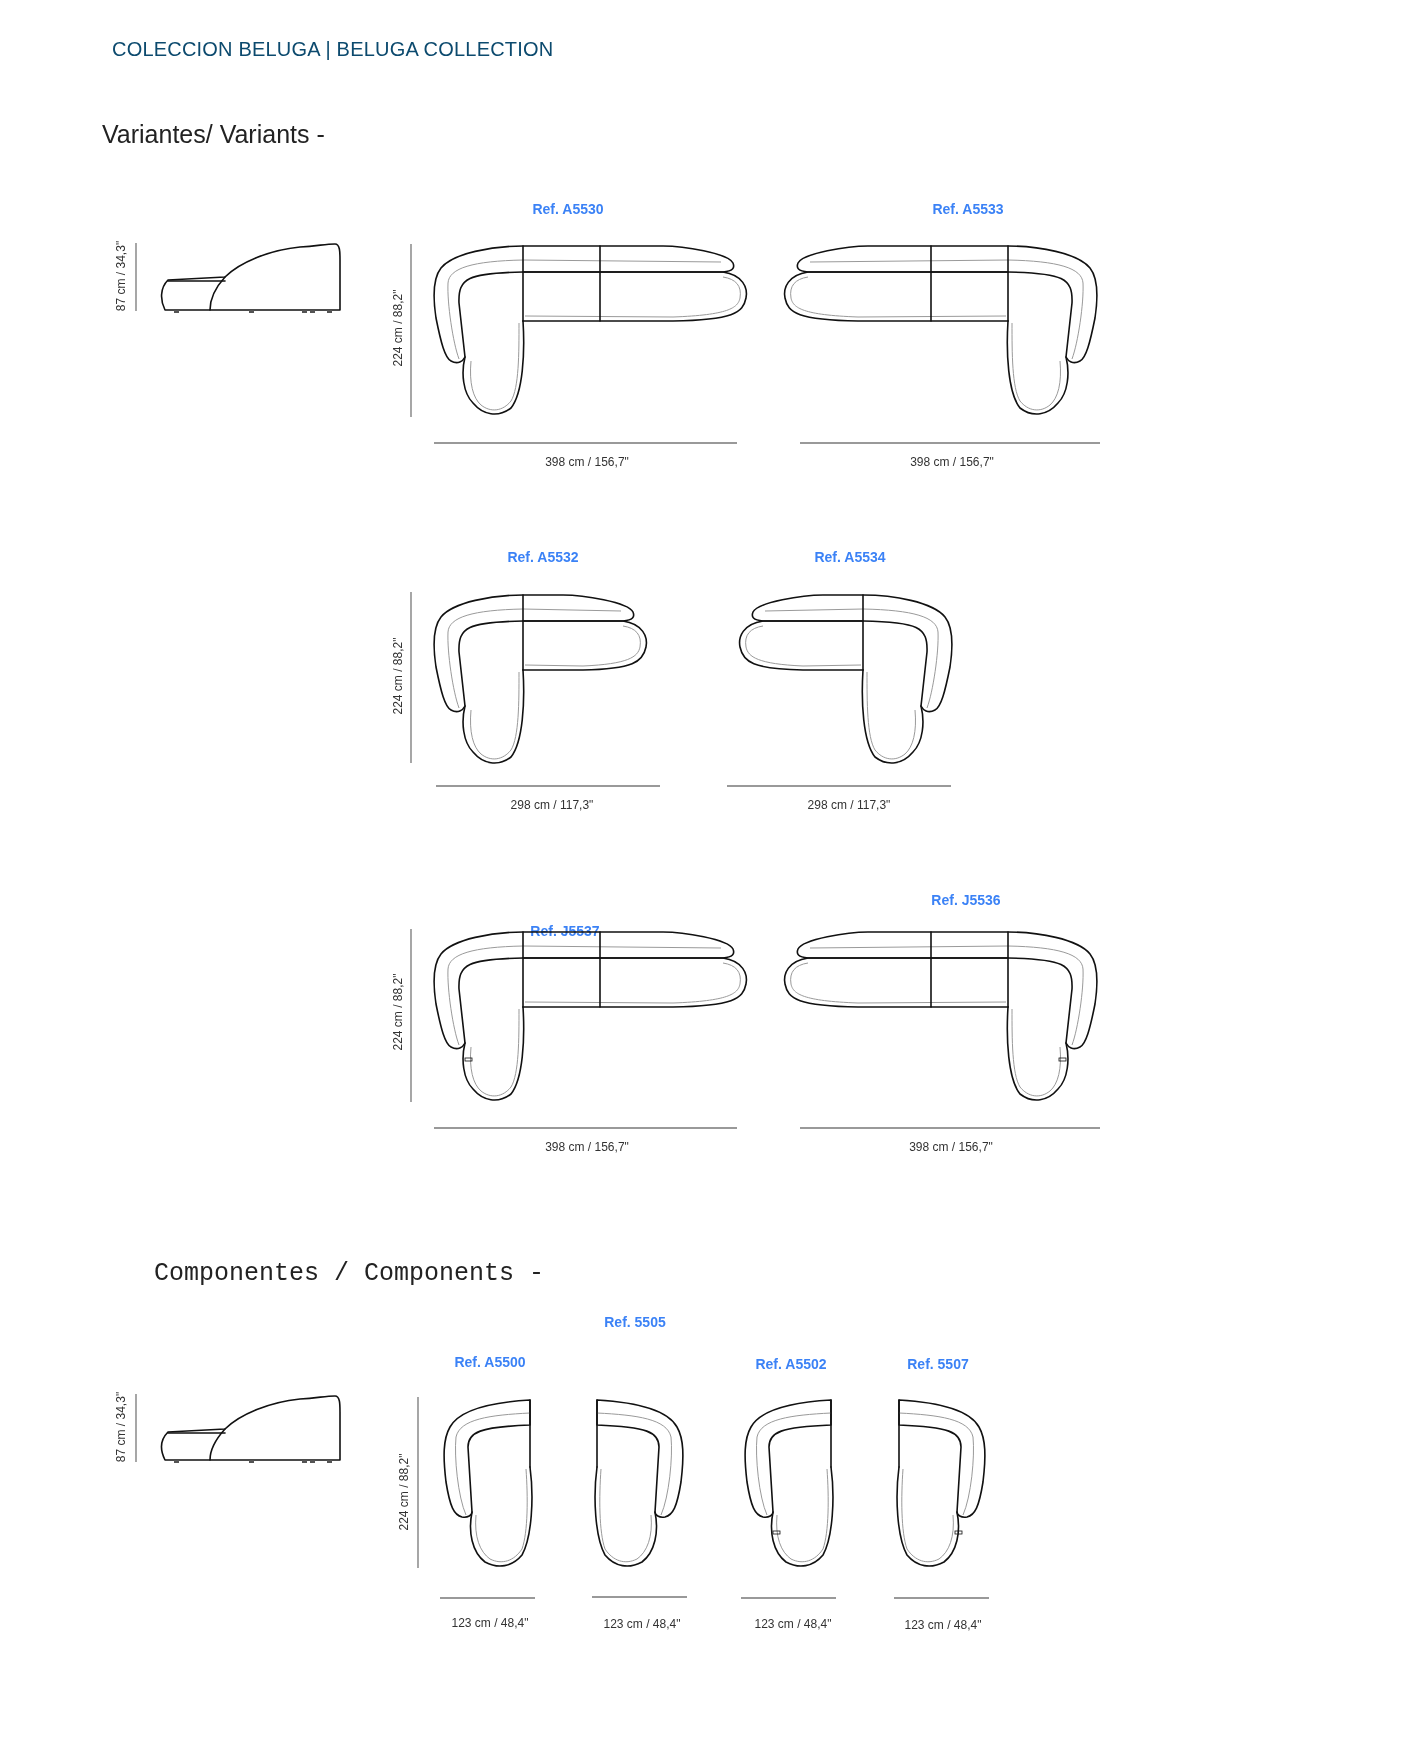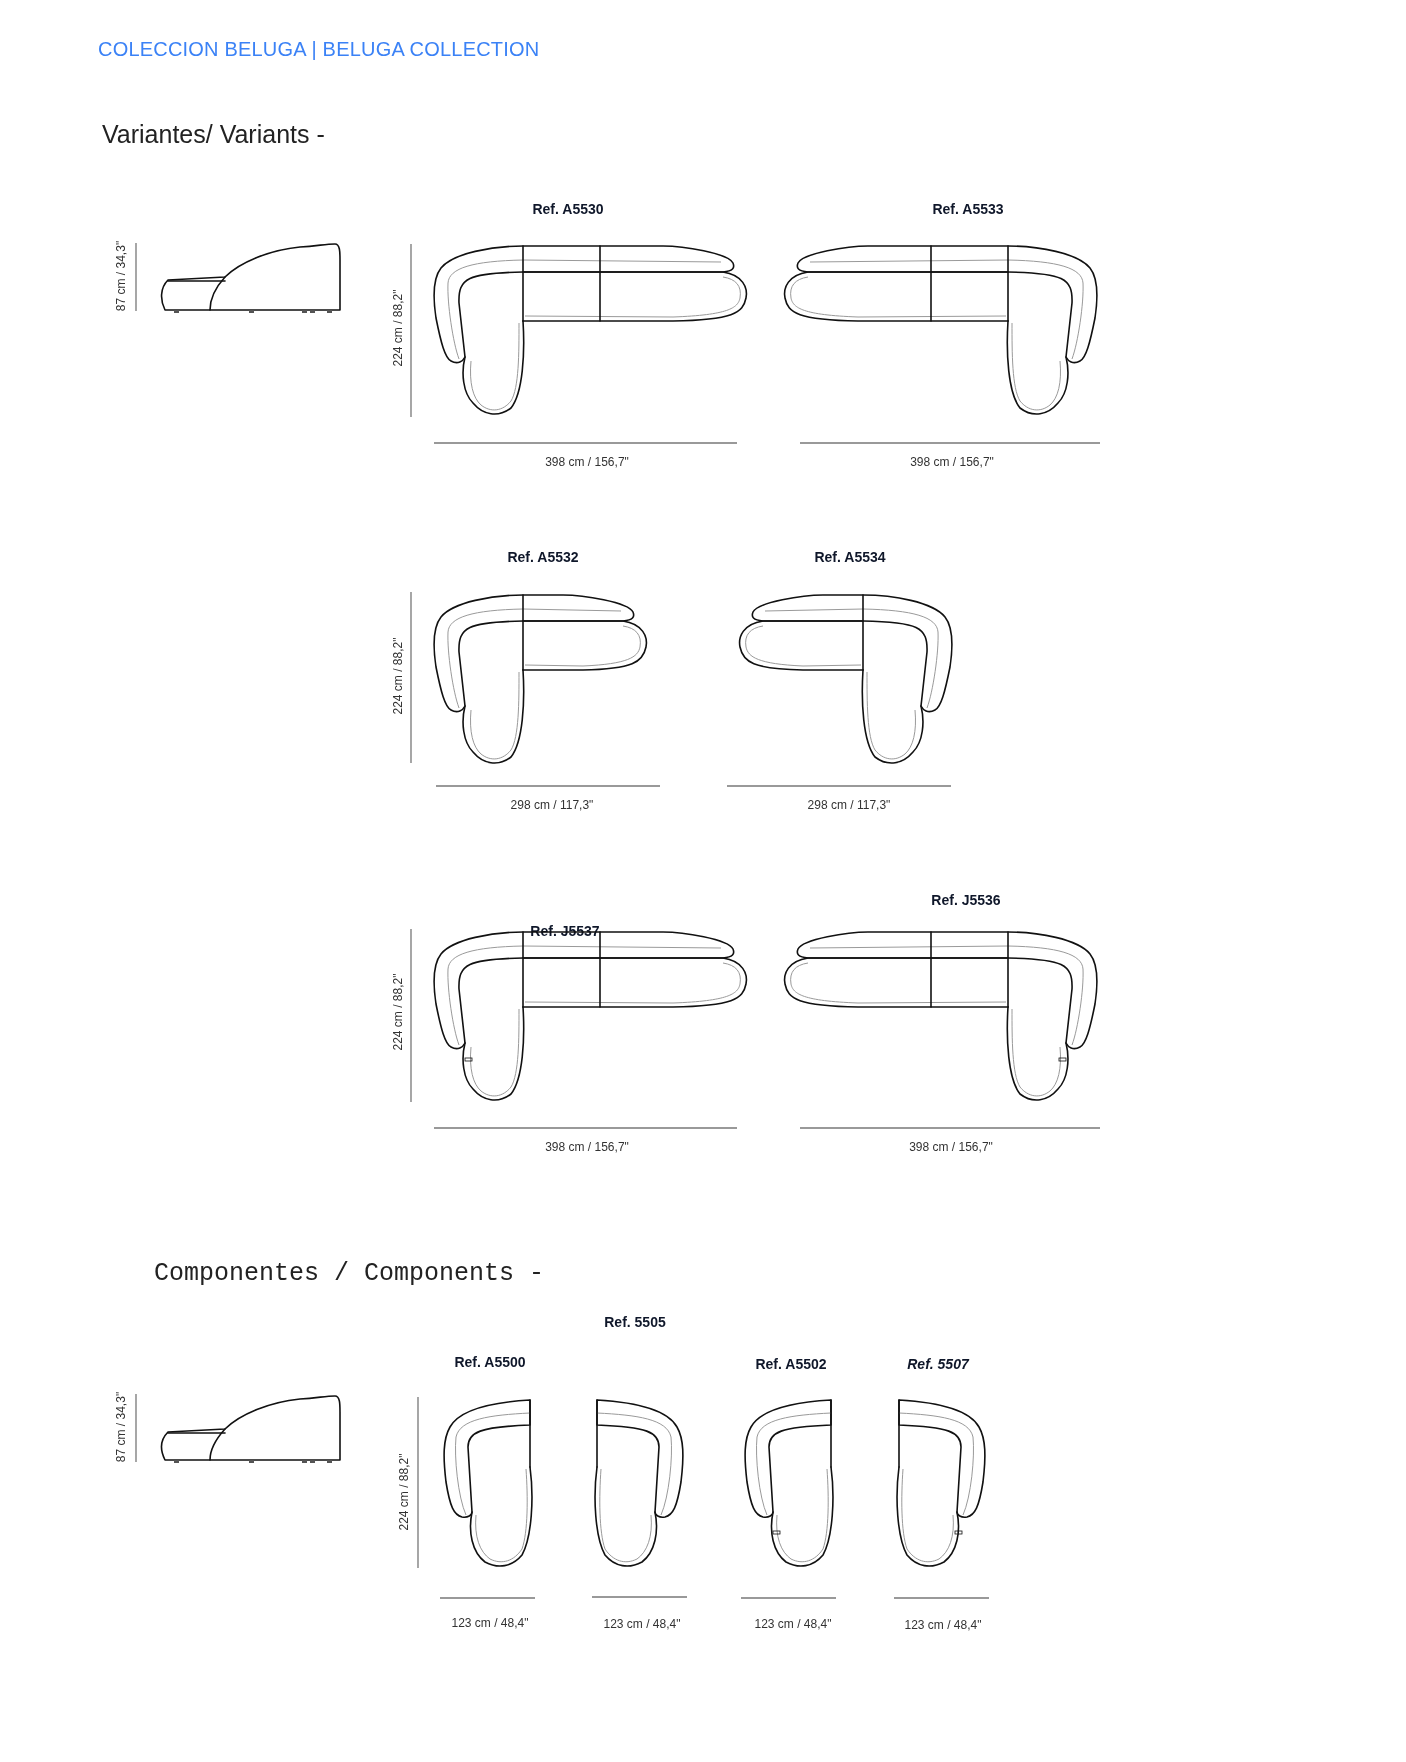--- a/index.html
+++ b/index.html
@@ -1,21 +1,21 @@
 <!DOCTYPE html>
 <html><head>
 <meta charset="utf-8">
 <style>
   html, body { margin:0; padding:0; background:#ffffff; }
   body { width:1406px; height:1762px; position:relative; overflow:hidden;
          font-family:"Liberation Sans", sans-serif; color:#1a1a1a; }
   .abs { position:absolute; }
-  .doc-title { left:98px; top:38px; font-size:20px; letter-spacing:0.2px; font-weight:normal; color:#3b82f6; }
+  .doc-title { left:112px; top:38px; font-size:20px; letter-spacing:0.2px; font-weight:normal; color:#0c4a6e; }
   .section-title { font-size:25px; color:#222; }
-  .ref { font-size:14px; font-weight:bold; color:#0f172a; text-align:center; width:200px; }
+  .ref { font-size:14px; font-weight:bold; color:#3b82f6; text-align:center; width:200px; }
   .dim { font-size:12px; color:#333; text-align:center; width:200px; }
   .vdim { font-size:12px; color:#333; transform:rotate(-90deg); transform-origin:center center; white-space:nowrap; text-align:center; width:160px; }
   svg { position:absolute; overflow:visible; }
   .o { fill:none; stroke:#111; stroke-width:1.6; stroke-linejoin:round; stroke-linecap:round; }
   .i { fill:none; stroke:#9a9a9a; stroke-width:1; }
   .dl { stroke:#777; stroke-width:1.3; }
 </style>
 </head>
 <body>
 
@@ -182,20 +182,20 @@
   <div class="abs ref" style="left:691px;top:1356px;">Ref. A5502</div>
   <svg style="left:0;top:0" width="1" height="1">
     <use href="#compL" transform="translate(741,1397)"></use>
     <rect x="773" y="1531" width="7" height="3" fill="none" stroke="#111" stroke-width="0.8"></rect>
     <line class="dl" x1="741" y1="1598" x2="836" y2="1598"></line>
   </svg>
   <div class="abs dim" style="left:693px;top:1617px;">123 cm / 48,4"</div>
 </div>
 
 <div>
-  <div class="abs ref" style="left:838px;top:1356px;font-style:italic;">Ref. 5507</div>
+  <div class="abs ref" style="left:838px;top:1356px;">Ref. 5507</div>
   <svg style="left:0;top:0" width="1" height="1">
     <use href="#compL" transform="translate(989,1397) scale(-1,1)"></use>
     <rect x="955" y="1531" width="7" height="3" fill="none" stroke="#111" stroke-width="0.8"></rect>
     <line class="dl" x1="894" y1="1598" x2="989" y2="1598"></line>
   </svg>
   <div class="abs dim" style="left:843px;top:1618px;">123 cm / 48,4"</div>
 </div>
 
 </body></html>

